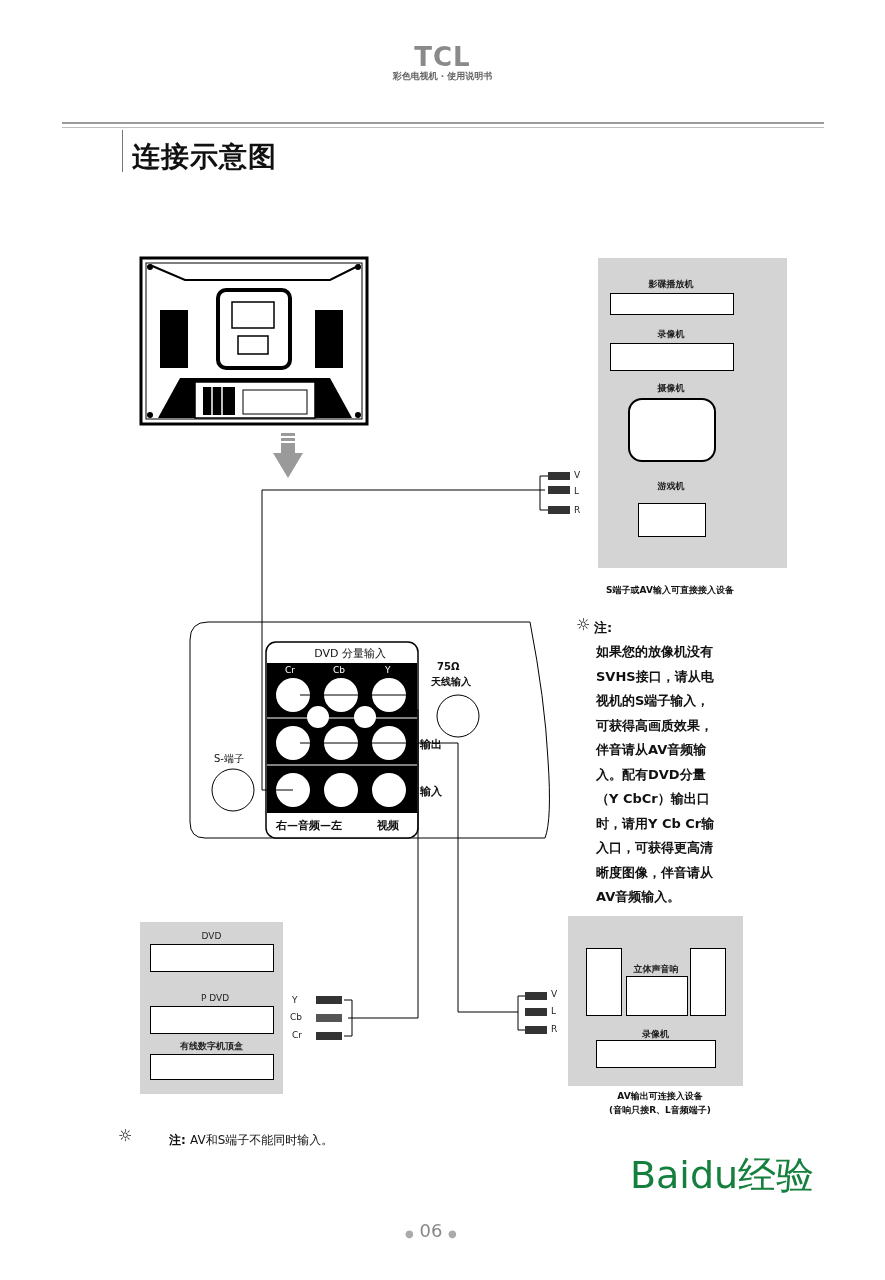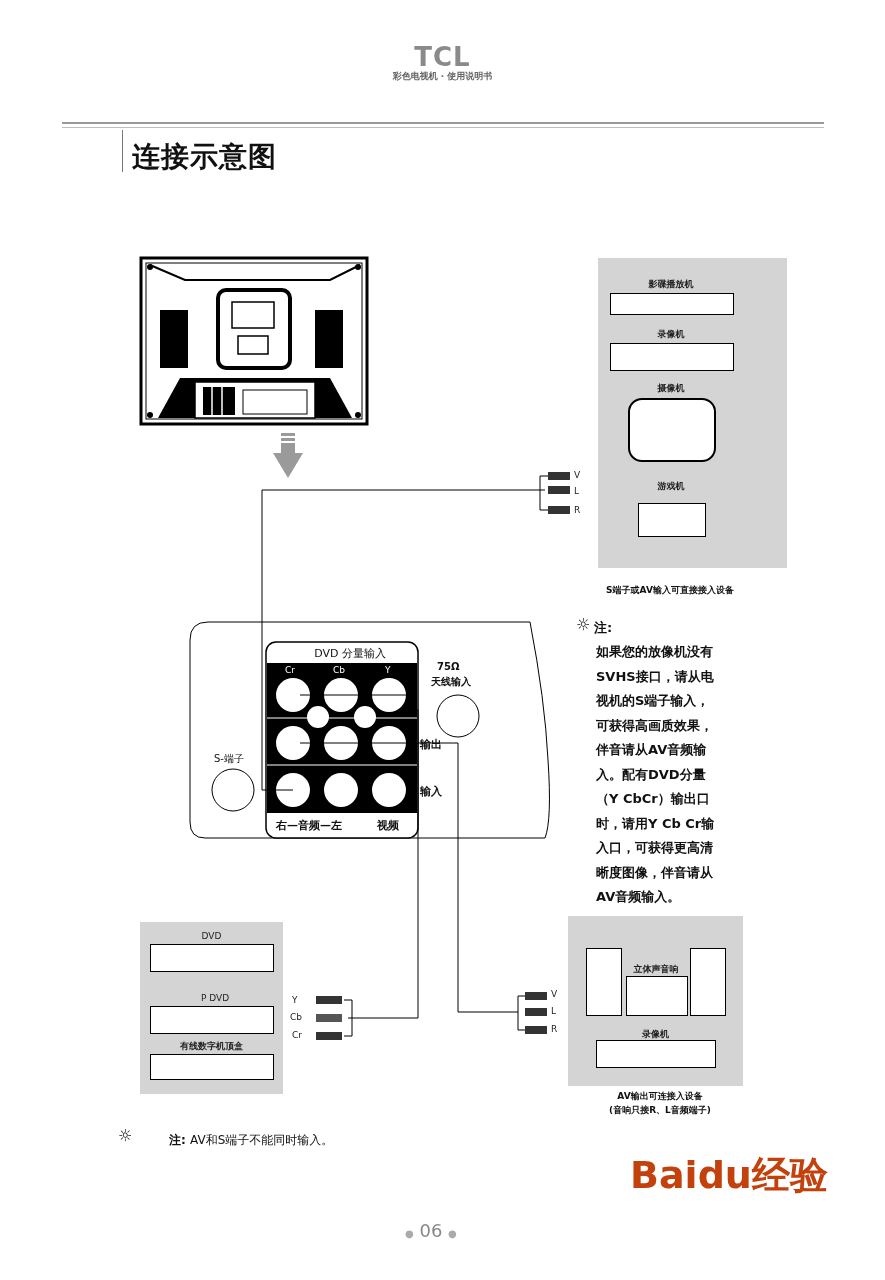--- a/index.html
+++ b/index.html
@@ -191,14 +191,14 @@
 <div class="abs bottom-note">
   <span>注:</span>
   <span style="font-weight:normal">AV和S端子不能同时输入。</span>
 </div>
 
 <div class="abs page-no">
   <span style="font-size:10px;color:#aaa">●</span>&nbsp;<span>06</span>&nbsp;<span style="font-size:10px;color:#aaa">●</span>
 </div>
 
 <div class="abs wm">
-  <div style="font-size:38px;font-weight:bold;color:#c2410c">Baidu经验</div>
+  <div style="font-size:38px;font-weight:normal;color:#15803d">Baidu经验</div>
 </div>
 
 </body></html>

